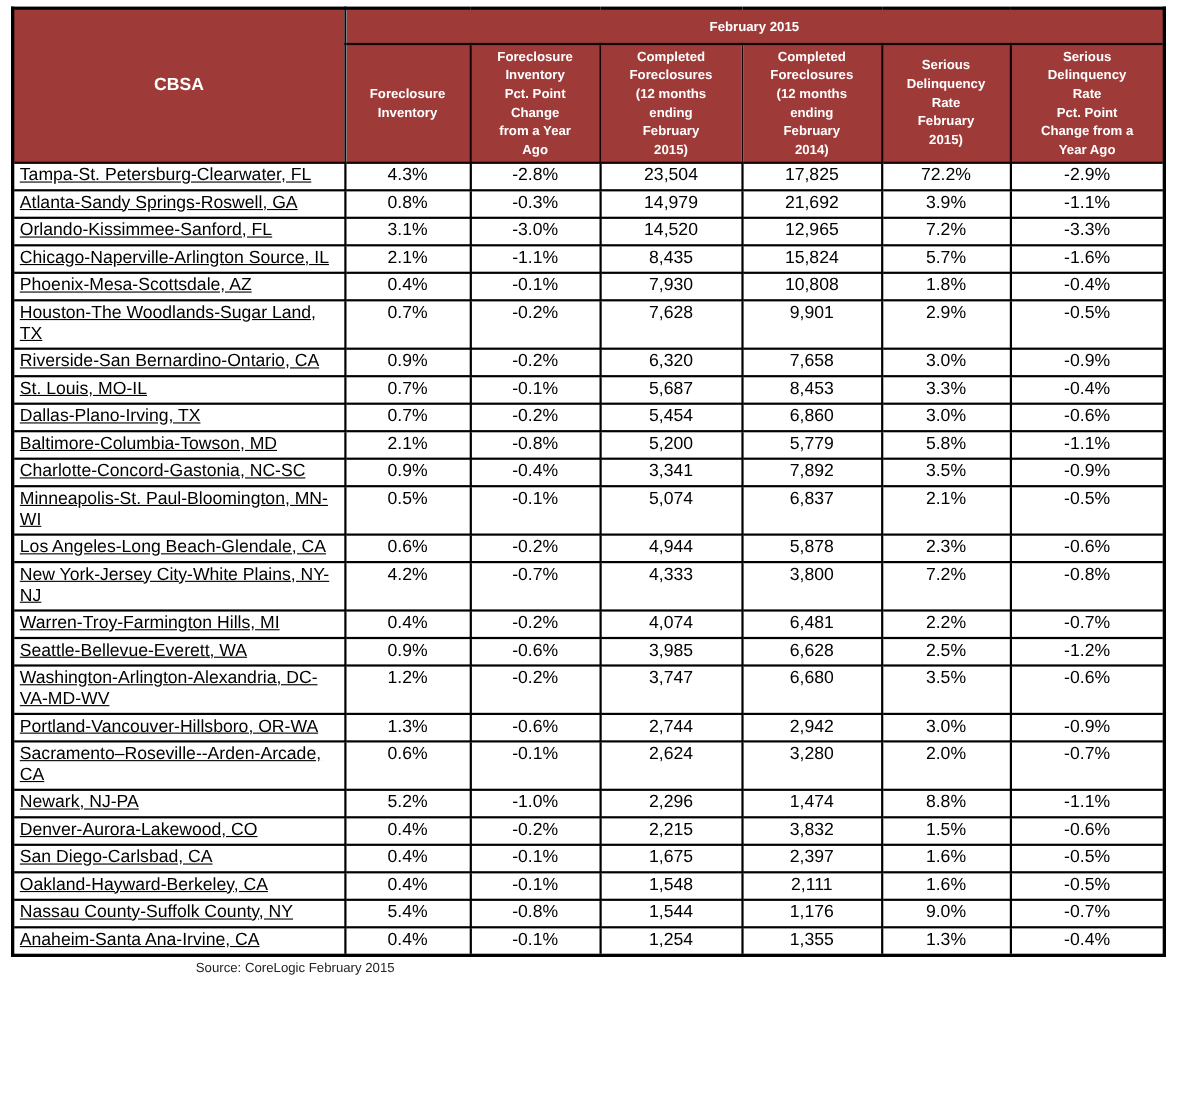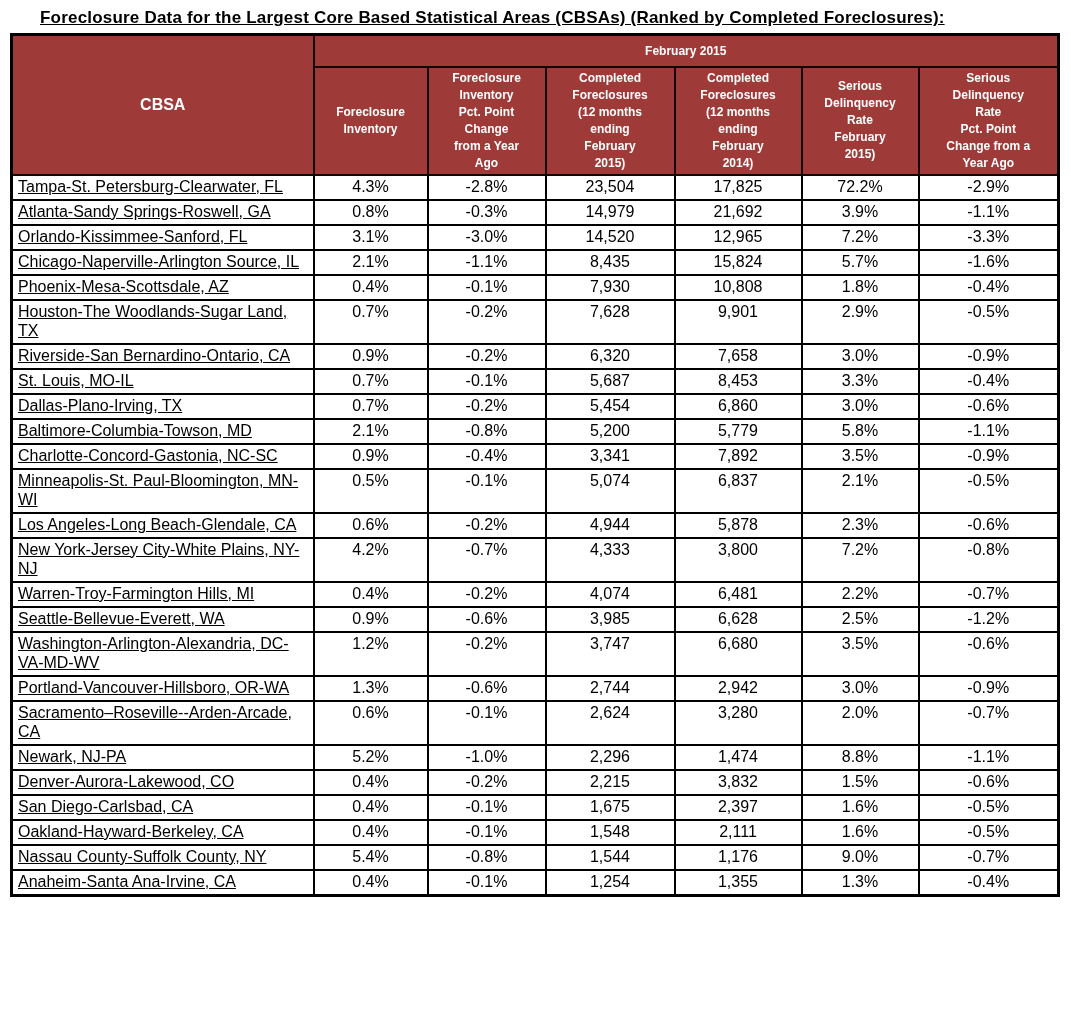--- a/index.html
+++ b/index.html
@@ -72,21 +72,20 @@
     margin: 3px 0 0 178px;
     font-size: 12px;
     color: #222222;
   }
 </style>
 </head>
 <body>
 
 <div class="page">
 
-  <div class="title">Foreclosure Data for the Largest Core Based Statistical Areas (CBSAs) (Ranked by Completed Foreclosures):</div>
 
   <table class="fc-table">
     <colgroup>
         <col style="width: 302px;">
         <col style="width: 114px;">
         <col style="width: 118px;">
         <col style="width: 129px;">
         <col style="width: 127px;">
         <col style="width: 117px;">
         <col style="width: 140px;">
@@ -354,14 +353,15 @@
           <td class="value-cell">0.4%</td>
           <td class="value-cell">-0.1%</td>
           <td class="value-cell">1,254</td>
           <td class="value-cell">1,355</td>
           <td class="value-cell">1.3%</td>
           <td class="value-cell">-0.4%</td>
         </tr>
       </tbody>
   </table>
 
+  <div class="source">Source: CoreLogic February 2015</div>
 
 </div>
 
 </body></html>

